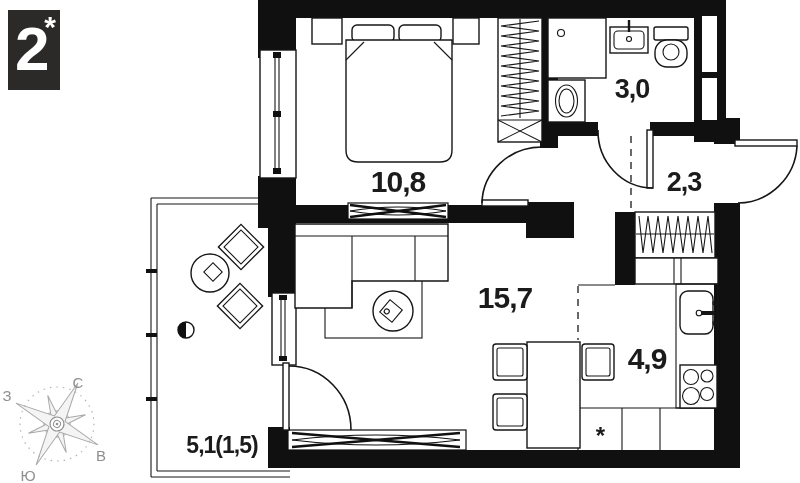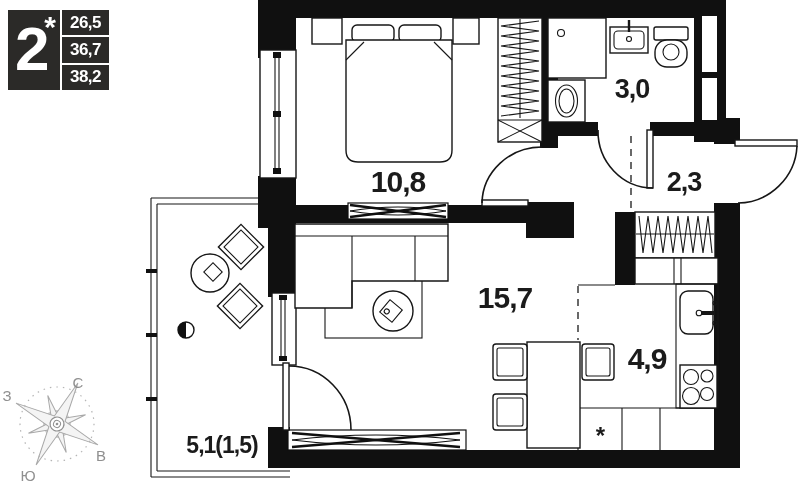--- a/index.html
+++ b/index.html
@@ -34,25 +34,20 @@
 </head>
 <body>
 
 <div class="stage">
 
   <div class="badge">
     <div class="badge-main">
       <div class="badge-num">2</div>
       <div class="badge-star">*</div>
     </div>
-    <div class="badge-col">
-      <div class="badge-cell">26,5</div>
-      <div class="badge-cell">36,7</div>
-      <div class="badge-cell">38,2</div>
-    </div>
   </div>
 
   <svg class="plan-svg" width="800" height="483" viewBox="0 0 800 483">
 
     <g>
       <line class="thin" x1="151" y1="198" x2="151" y2="477"></line>
       <line class="thin" x1="157" y1="204" x2="157" y2="471"></line>
       <line class="thin" x1="151" y1="198" x2="290" y2="198"></line>
       <line class="thin" x1="157" y1="204" x2="290" y2="204"></line>
       <line class="thin" x1="151" y1="477" x2="290" y2="477"></line>

